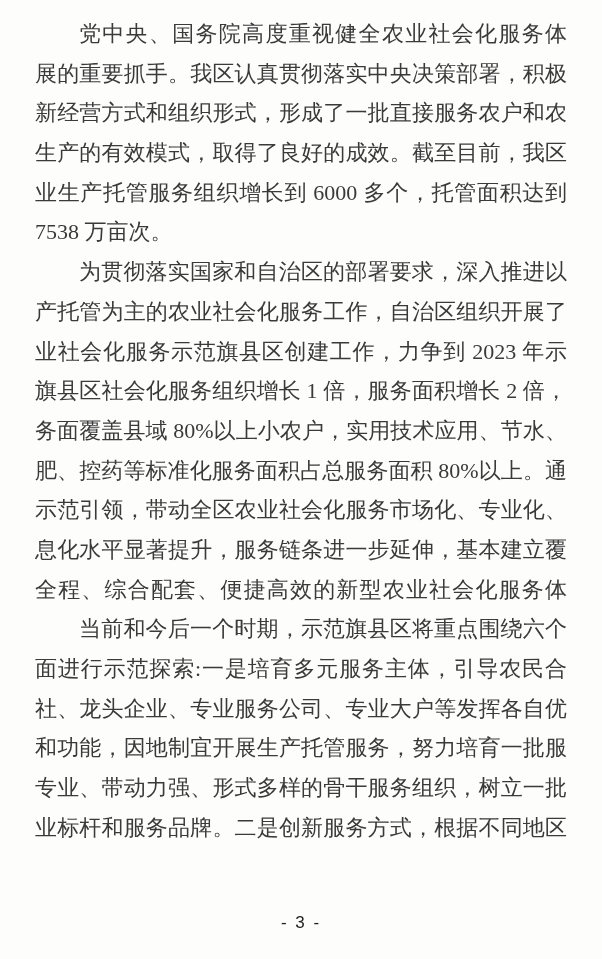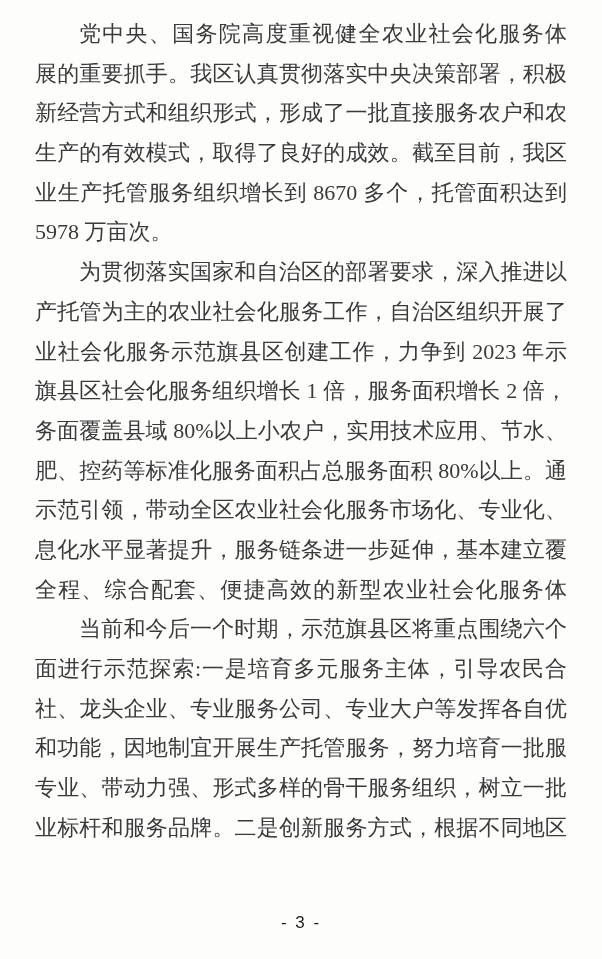--- a/index.html
+++ b/index.html
@@ -59,22 +59,22 @@
 </head>
 <body>
 
 <div class="page">
   <div class="content">
 
     <div class="line indent">党中央、国务院高度重视健全农业社会化服务体系，</div>
     <div class="line">展的重要抓手。我区认真贯彻落实中央决策部署，积极创</div>
     <div class="line">新经营方式和组织形式，形成了一批直接服务农户和农业</div>
     <div class="line">生产的有效模式，取得了良好的成效。截至目前，我区农</div>
-    <div class="line">业生产托管服务组织增长到 8670 多个，托管面积达到</div>
-    <div class="line end">5978 万亩次。</div>
+    <div class="line">业生产托管服务组织增长到 6000 多个，托管面积达到</div>
+    <div class="line end">7538 万亩次。</div>
 
     <div class="line indent">为贯彻落实国家和自治区的部署要求，深入推进以生</div>
     <div class="line">产托管为主的农业社会化服务工作，自治区组织开展了农</div>
     <div class="line">业社会化服务示范旗县区创建工作，力争到 2023 年示范</div>
     <div class="line">旗县区社会化服务组织增长 1 倍，服务面积增长 2 倍，服</div>
     <div class="line">务面覆盖县域 80%以上小农户，实用技术应用、节水、控</div>
     <div class="line">肥、控药等标准化服务面积占总服务面积 80%以上。通过</div>
     <div class="line">示范引领，带动全区农业社会化服务市场化、专业化、信</div>
     <div class="line">息化水平显著提升，服务链条进一步延伸，基本建立覆盖</div>
     <div class="line">全程、综合配套、便捷高效的新型农业社会化服务体系。</div>

